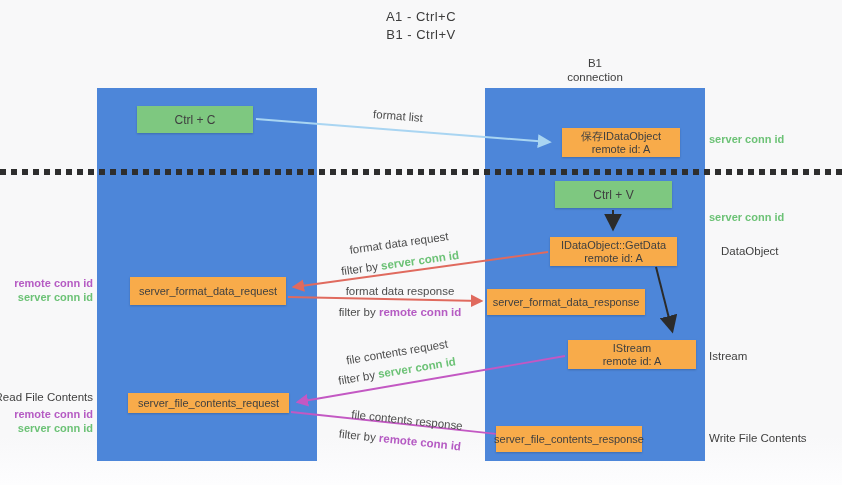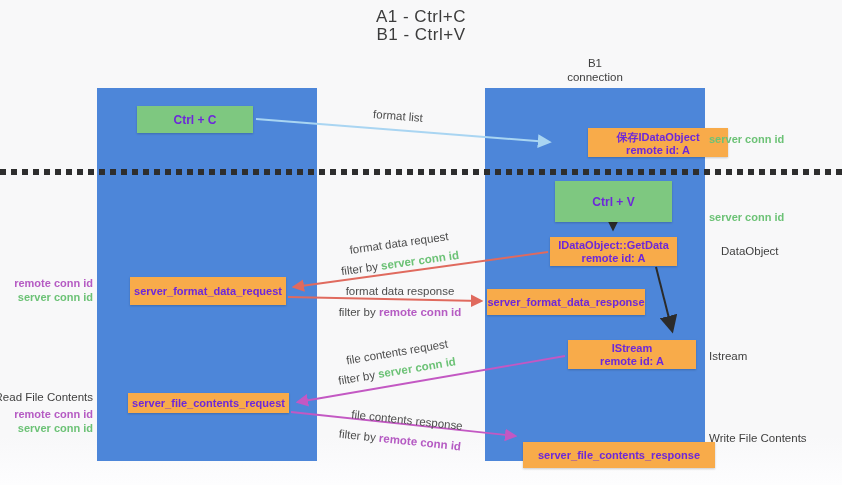--- a/index.html
+++ b/index.html
@@ -3,40 +3,40 @@
 <meta charset="utf-8">
 <style>
   html,body{margin:0;padding:0;}
   .canvas{
     position:relative; width:842px; height:485px;
     background:linear-gradient(#f8f8f9 90%, #fdfdfe);
     font-family:"Liberation Sans","DejaVu Sans",sans-serif;
     overflow:hidden; color:#3f3f3f;
   }
   .title{position:absolute; left:0; right:0; top:8px; text-align:center;
-         font-size:17px; line-height:18px; color:#3c3c3c; letter-spacing:.5px;}
+         font-size:13px; line-height:18px; color:#3c3c3c; letter-spacing:.5px;}
   .ll-header{position:absolute; top:56px; width:220px; text-align:center;
              font-size:11.5px; line-height:14px; color:#3e3e3e;}
   .lifeline{position:absolute; top:88px; width:220px; height:373px; background:#4d86d9;}
   .divider{position:absolute; left:0; top:169px; width:842px; height:6px;
            background:repeating-linear-gradient(to right,#2e2e2e 0 6px,transparent 6px 11px);}
   .box{position:absolute; display:flex; flex-direction:column; align-items:center;
-       justify-content:center; color:#6d28d9; text-align:center;
-       box-shadow:0 1px 2px rgba(0,0,0,.2);font-weight:bold;}
+       justify-content:center; color:#404040; text-align:center;
+       box-shadow:0 1px 2px rgba(0,0,0,.2);}
   .green{background:#7ec880; font-size:12px;}
   .orange{background:#f8ab4a; font-size:11px; line-height:13px;}
   #box-ctrl-c{left:137px;top:106px;width:116px;height:27px;}
-  #box-save{left:588px;top:128px;width:140px;height:29px;justify-content:flex-end;}
-  #box-ctrl-v{left:555px;top:181px;width:117px;height:41px;}
+  #box-save{left:562px;top:128px;width:118px;height:29px;}
+  #box-ctrl-v{left:555px;top:181px;width:117px;height:27px;}
   #box-getdata{left:550px;top:237px;width:127px;height:29px;}
   #box-format-req{left:130px;top:277px;width:156px;height:28px;}
   #box-format-resp{left:487px;top:289px;width:158px;height:26px;text-align:center;}
   #box-istream{left:568px;top:340px;width:128px;height:29px;}
   #box-file-req{left:128px;top:393px;width:161px;height:20px;}
-  #box-file-resp{left:523px;top:426px;width:192px;height:26px;margin-top:16px;}
+  #box-file-resp{left:496px;top:426px;width:146px;height:26px;}
   .alabel{position:absolute; white-space:nowrap; font-size:11.5px; color:#4d4d4d;
           transform:translate(-50%,-50%) rotate(var(--r,0deg));}
   .key-green{color:#6cc276; font-weight:bold;}
   .key-purple{color:#b55bc3; font-weight:bold;}
   .slabel{position:absolute; font-size:11px; white-space:nowrap; transform:translateY(-50%);}
   .slabel.r{left:709px;}
   .slabel.l{right:749px; text-align:right;}
   .plain{color:#3f3f3f; font-size:11.5px;}
   .bold-green{color:#6cc276; font-weight:bold;}
   .bold-purple{color:#b55bc3; font-weight:bold;}

